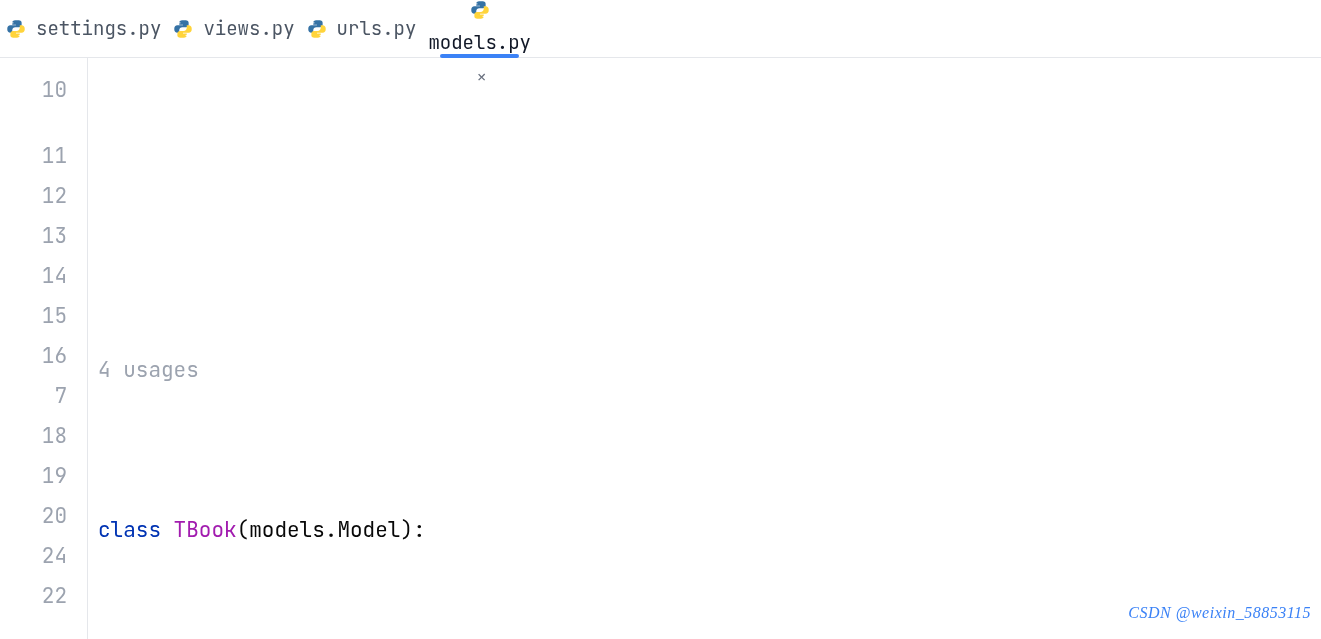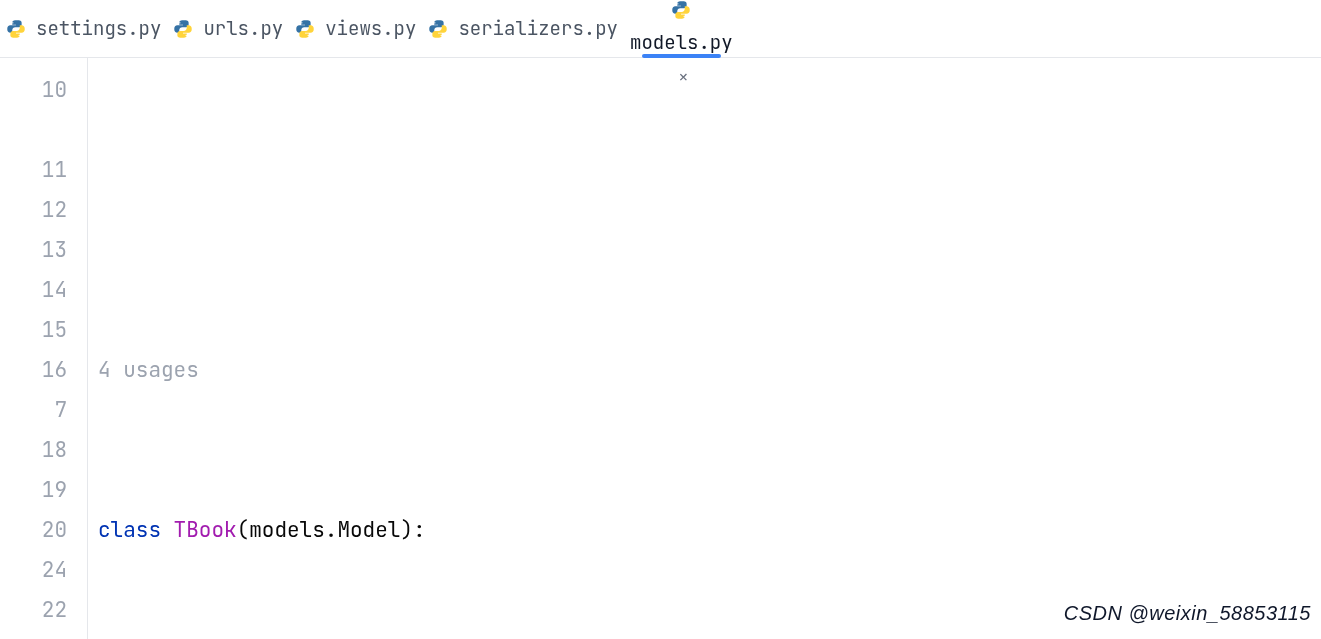--- a/index.html
+++ b/index.html
@@ -57,21 +57,21 @@
   .gutter {
     width: 88px;
     text-align: right;
     color: #9ca3af;
     padding-right: 20px;
     border-right: 1px solid #e5e7eb;
     user-select: none;
     padding-top: 12px;
   }
   .gutter .ln { height: 40px; }
-  .gutter .ln.blank-after { margin-bottom: 40px; } 
+  .gutter .ln.blank-after { margin-bottom: 26px; } 
   .code {
     flex: 1;
     padding-top: 12px;
     position: relative;
     white-space: pre;
     color: #080808;
     tab-size: 4;
   }
   .code .row { height: 40px; padding-left: 10px; position: relative; }
   .hint {
@@ -80,23 +80,23 @@
     padding-left: 10px;
     height: 40px;
     display: flex;
   }
   
   .kw { color: #0033b3; margin-top: 16px; }          
   .cls { color: #a21caf; }
   .watermark {
     position: absolute;
     right: 10px; bottom: 6px;
-    color: #0f172a;
-    font-size: 20px;
-    font-family: Liberation Sans, sans-serif;
+    color: #3b82f6;
+    font-size: 16px;
+    font-family: Liberation Serif, serif;
     font-style: italic;
     letter-spacing: 0.5px;
   }
 </style>
 </head>
 <body>
 
 <div class="tabs">
   <div class="tab">
     <span class="python-icon">
@@ -107,39 +107,30 @@
     </span>
     <span>settings.py</span>
   </div>
   <div class="tab">
     <span class="python-icon">
       <svg viewBox="0 0 32 32">
           <path fill="#3572A5" d="M16 2c-5 0-6 2-6 4v3h6v1H7c-3 0-5 2-5 6s2 6 5 6h3v-4c0-3 2-5 5-5h6c2 0 4-2 4-4V6c0-2-1-4-6-4h-3zM11 5a1 1 0 110 2 1 1 0 010-2z"></path>
           <path fill="#FFD43B" d="M16 30c5 0 6-2 6-4v-3h-6v-1h9c3 0 5-2 5-6s-2-6-5-6h-3v4c0 3-2 5-5 5h-6c-2 0-4 2-4 4v3c0 2 1 4 6 4h3zm5-3a1 1 0 110-2 1 1 0 010 2z"></path>
         </svg>
     </span>
-    <span>urls.py</span>
-  </div>
-  <div class="tab">
-    <span class="python-icon">
-      <svg viewBox="0 0 32 32">
-          <path fill="#3572A5" d="M16 2c-5 0-6 2-6 4v3h6v1H7c-3 0-5 2-5 6s2 6 5 6h3v-4c0-3 2-5 5-5h6c2 0 4-2 4-4V6c0-2-1-4-6-4h-3zM11 5a1 1 0 110 2 1 1 0 010-2z"></path>
-          <path fill="#FFD43B" d="M16 30c5 0 6-2 6-4v-3h-6v-1h9c3 0 5-2 5-6s-2-6-5-6h-3v4c0 3-2 5-5 5h-6c-2 0-4 2-4 4v3c0 2 1 4 6 4h3zm5-3a1 1 0 110-2 1 1 0 010 2z"></path>
-        </svg>
-    </span>
     <span>views.py</span>
   </div>
   <div class="tab">
     <span class="python-icon">
       <svg viewBox="0 0 32 32">
           <path fill="#3572A5" d="M16 2c-5 0-6 2-6 4v3h6v1H7c-3 0-5 2-5 6s2 6 5 6h3v-4c0-3 2-5 5-5h6c2 0 4-2 4-4V6c0-2-1-4-6-4h-3zM11 5a1 1 0 110 2 1 1 0 010-2z"></path>
           <path fill="#FFD43B" d="M16 30c5 0 6-2 6-4v-3h-6v-1h9c3 0 5-2 5-6s-2-6-5-6h-3v4c0 3-2 5-5 5h-6c-2 0-4 2-4 4v3c0 2 1 4 6 4h3zm5-3a1 1 0 110-2 1 1 0 010 2z"></path>
         </svg>
     </span>
-    <span>serializers.py</span>
+    <span>urls.py</span>
   </div>
   <div class="tab active">
     <span class="python-icon">
       <svg viewBox="0 0 32 32">
           <path fill="#3572A5" d="M16 2c-5 0-6 2-6 4v3h6v1H7c-3 0-5 2-5 6s2 6 5 6h3v-4c0-3 2-5 5-5h6c2 0 4-2 4-4V6c0-2-1-4-6-4h-3zM11 5a1 1 0 110 2 1 1 0 010-2z"></path>
           <path fill="#FFD43B" d="M16 30c5 0 6-2 6-4v-3h-6v-1h9c3 0 5-2 5-6s-2-6-5-6h-3v4c0 3-2 5-5 5h-6c-2 0-4 2-4 4v3c0 2 1 4 6 4h3zm5-3a1 1 0 110-2 1 1 0 010 2z"></path>
         </svg>
     </span>
     <span>models.py</span>
     <span class="close">×</span>

